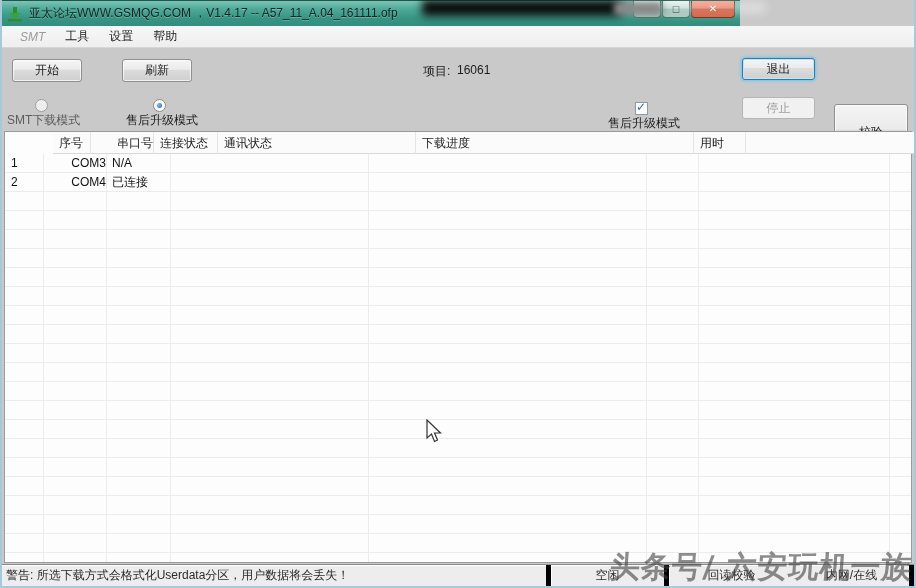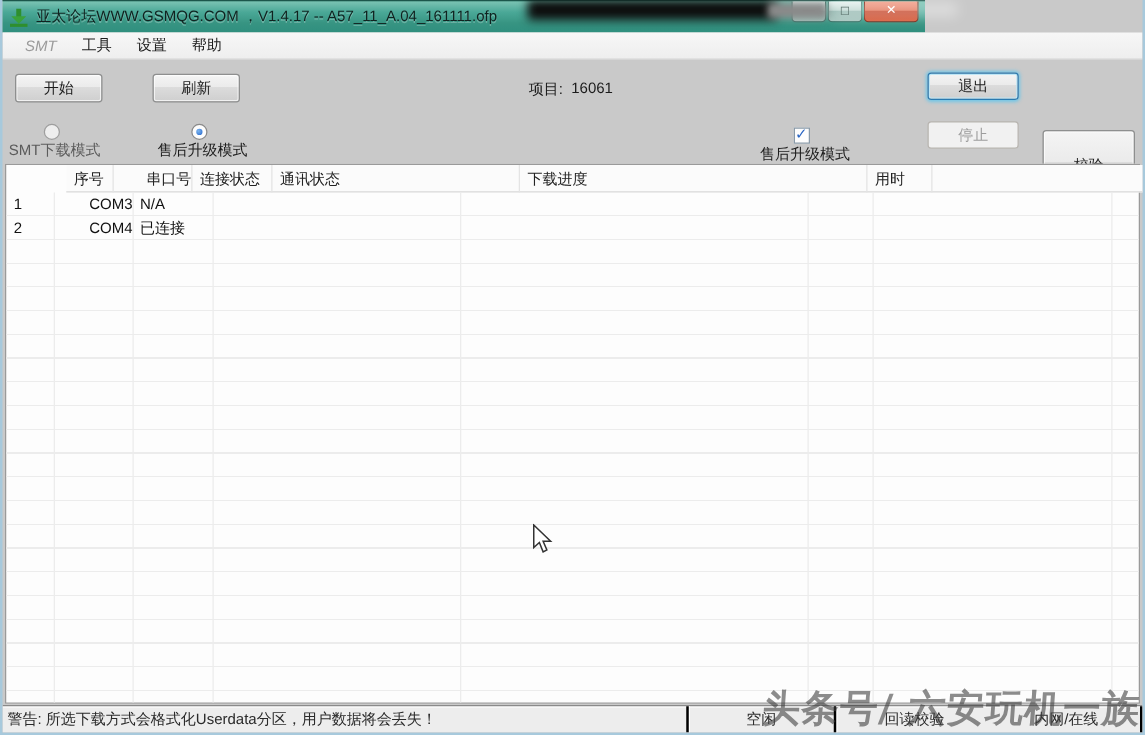--- a/index.html
+++ b/index.html
@@ -76,21 +76,21 @@
   .c3{left:165px;width:198px;}
   .c4{left:363px;width:278px;}
   .c5{left:641px;width:52px;}
   .c6{left:693px;width:191px;}
   
   .statusbar{
     position:absolute;left:0;bottom:0;width:912px;height:22px;background:#ededed;
     border-top:1px solid #8a8a8a;box-shadow:inset 0 1px 0 #ffffff;
     display:flex;align-items:center;font-size:12px;color:#2a2a2a;
   }
-  .sb-panel{height:100%;display:flex;align-items:center;border-right:2px solid #000000;box-shadow:1px 0 0 #ffffff;}
+  .sb-panel{height:100%;display:flex;align-items:center;border-right:5px solid #000000;box-shadow:1px 0 0 #ffffff;}
   .sb-warning{width:549px;padding-left:4px;}
   .sb-idle{width:118px;justify-content:center;}
   .sb-net{width:120px;justify-content:center;}
   .sb-readback{flex:1;justify-content:center;border-right:none;box-shadow:none;}
   
   .watermark{
     position:absolute;right:2px;bottom:-2px;font-size:30px;font-weight:bold;
     font-family:"DejaVu Serif","Liberation Serif",serif;
     color:rgba(65,65,65,.6);white-space:nowrap;pointer-events:none;letter-spacing:1px;
     transform:skewX(-4deg);

